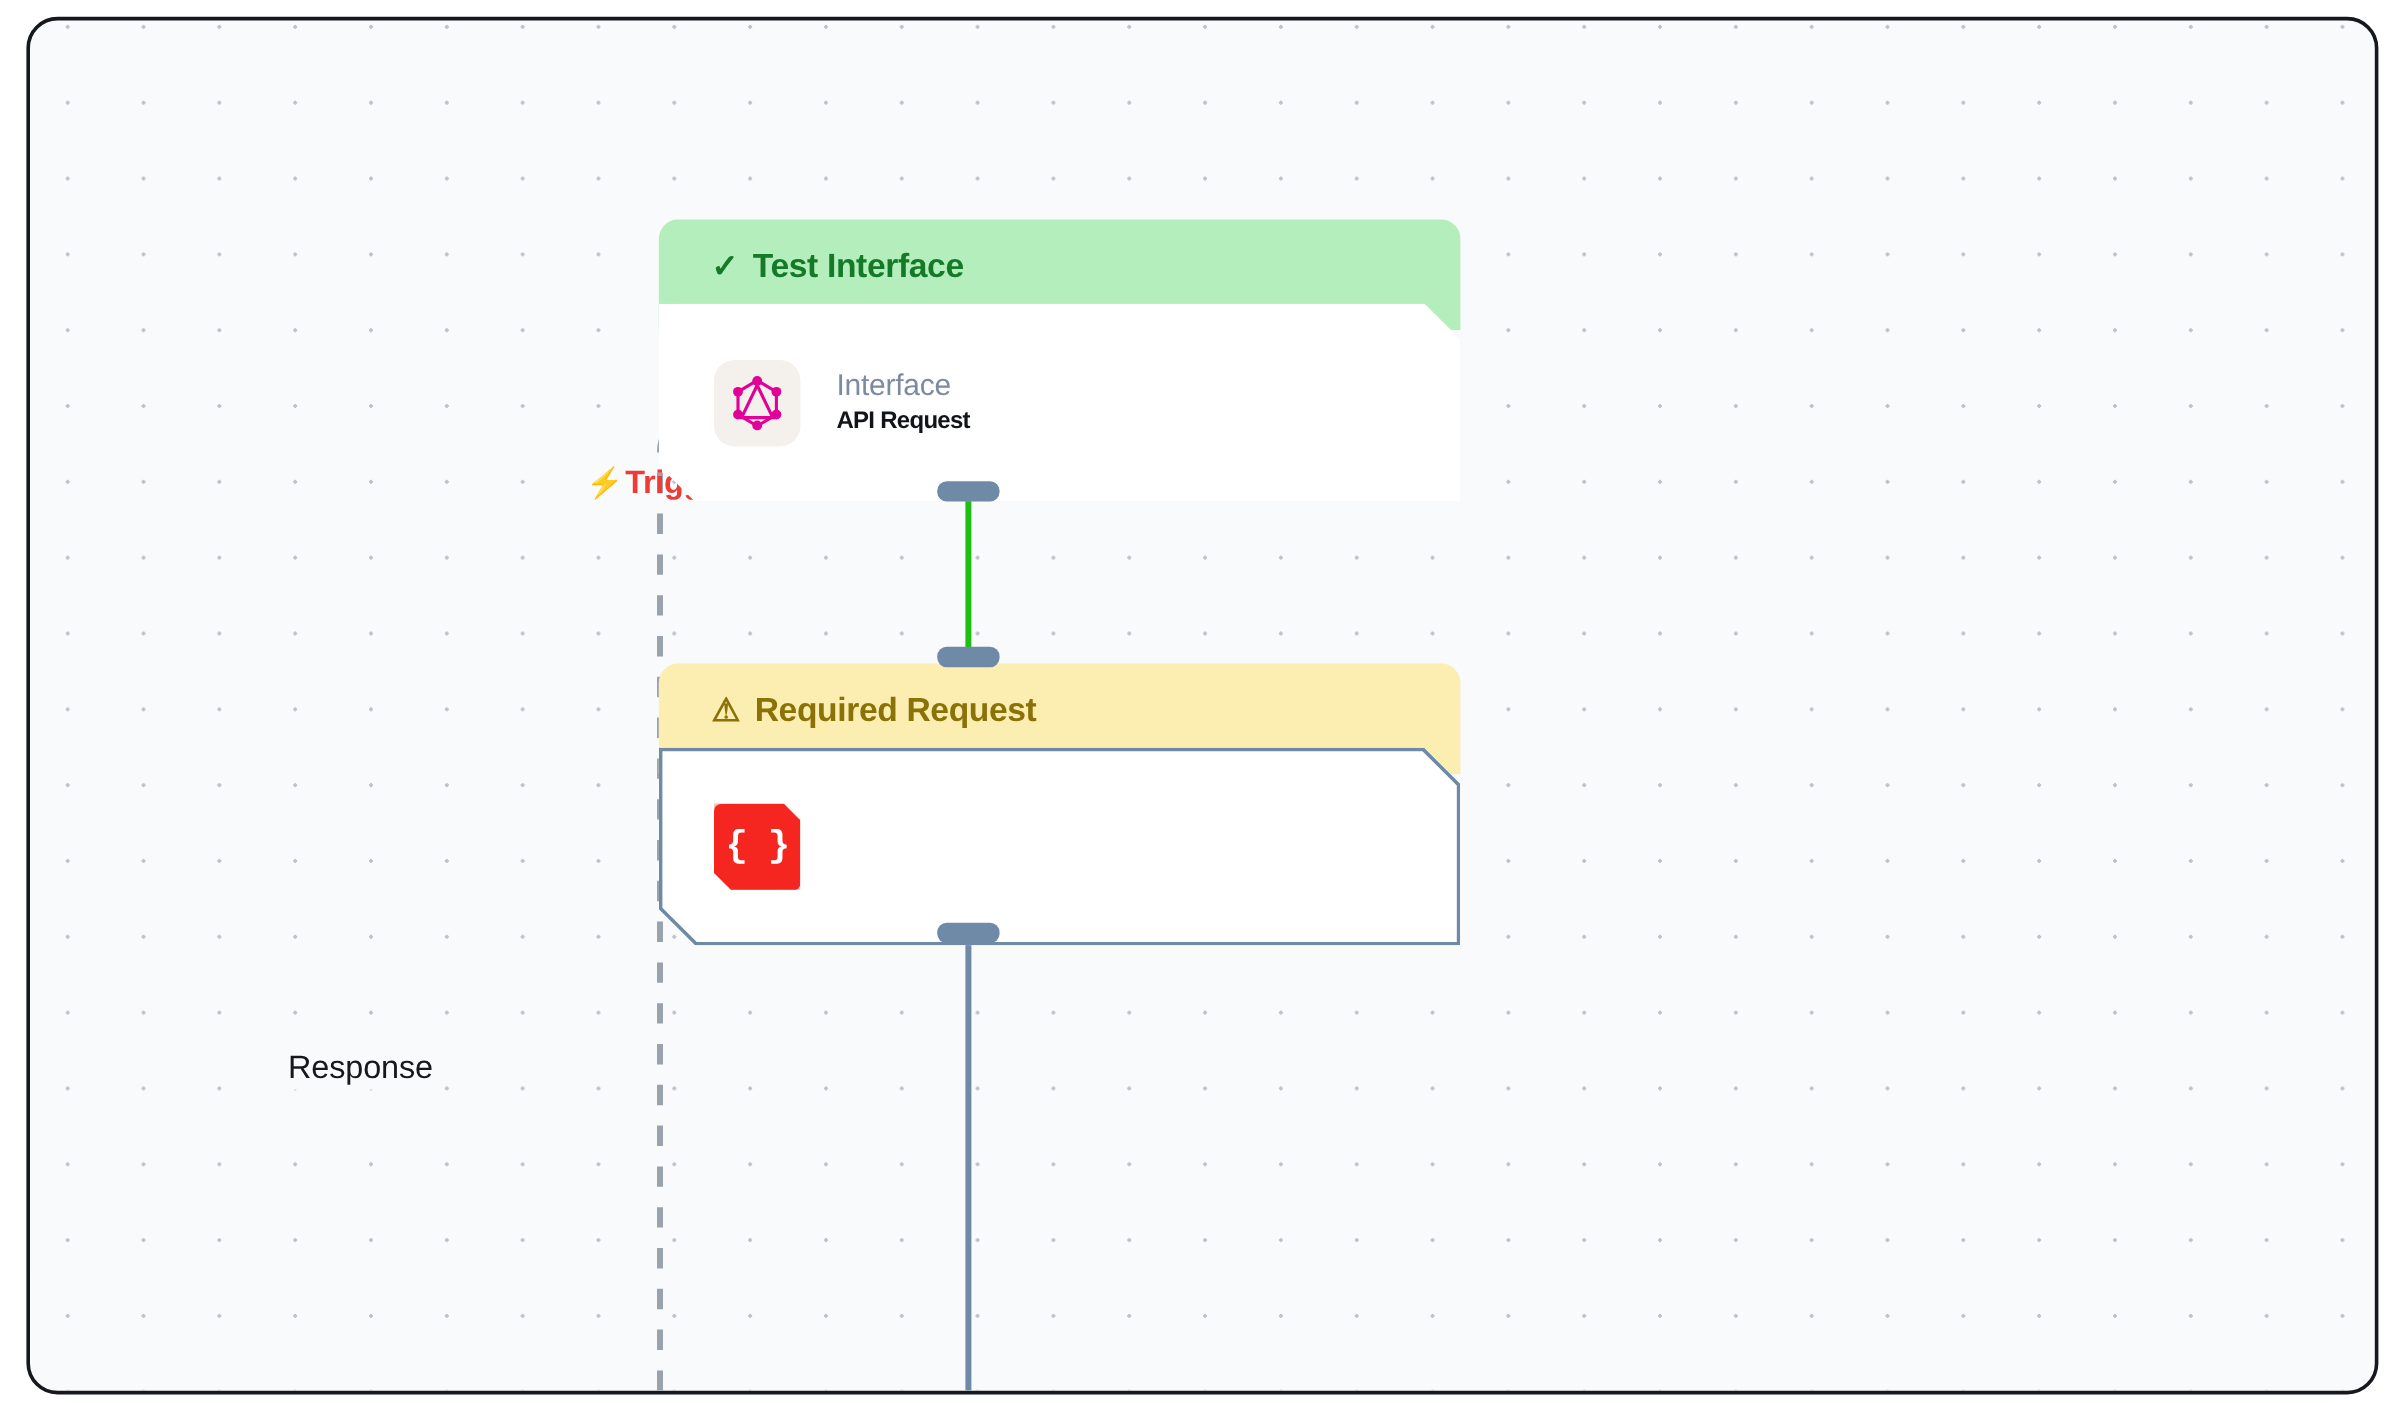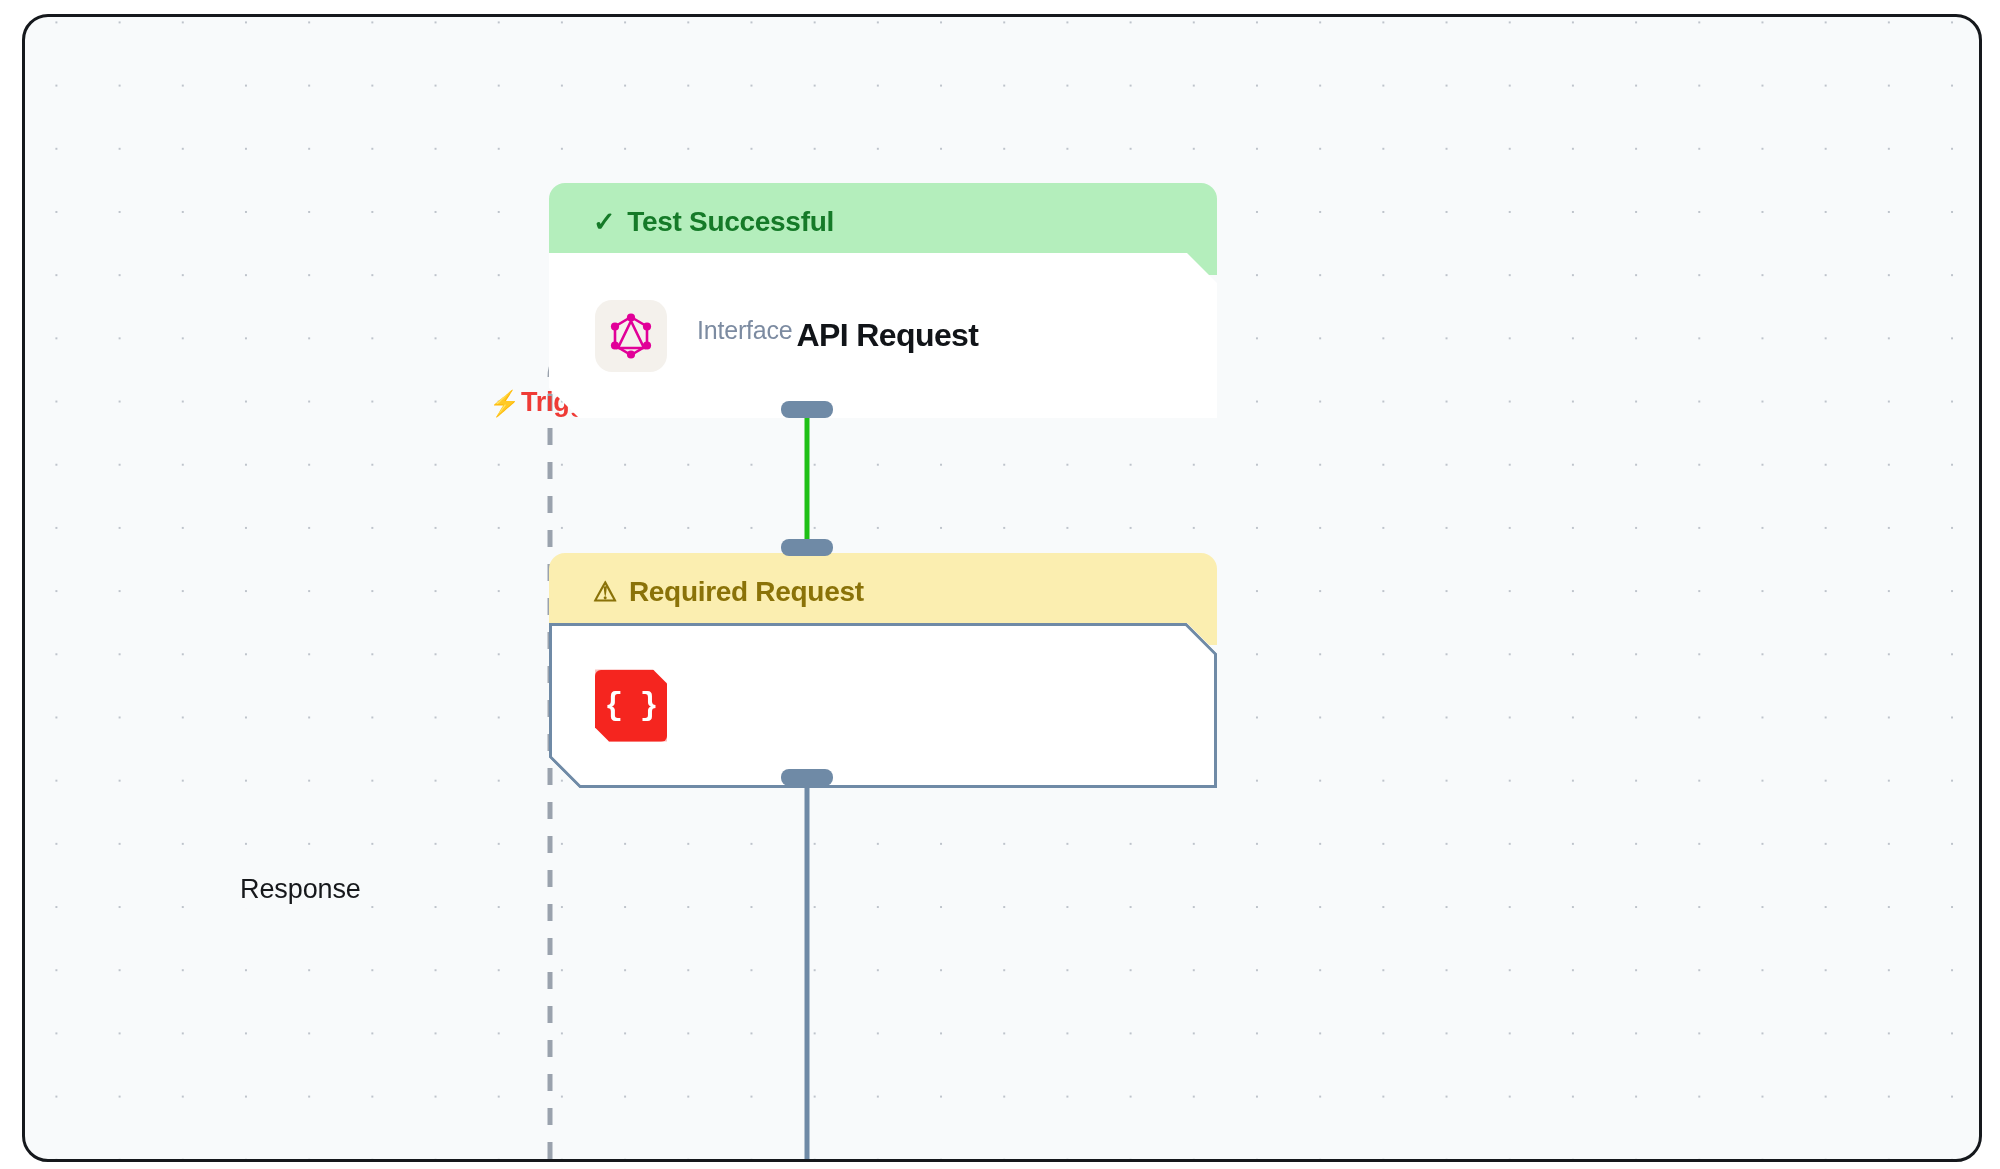--- a/index.html
+++ b/index.html
@@ -172,30 +172,30 @@
     clip-path: polygon(0 0, calc(100% - 14px) 0, 100% 14px, 100% 100%, 14px 100%, 0 calc(100% - 14px));
     box-shadow: 0 0 26px 8px rgba(245,37,31,.55);
     color: #ffffff;
     font-family: "Liberation Mono", monospace;
     font-size: 31px;
     font-weight: 700;
     letter-spacing: -1px;
   }
 
   
-  .node-text { display: flex; flex-direction: row; gap: 4px; }
+  .node-text { display: flex; flex-direction: column; gap: 4px; }
   .node-kind {
     font-size: 25px;
     font-weight: 400;
     color: #7c8ba1;
     letter-spacing: -.2px;
     line-height: 1.1;
   }
   .node-title {
-    font-size: 32px;
+    font-size: 20px;
     font-weight: 700;
     color: #111418;
     letter-spacing: -.6px;
     line-height: 1.15;
     text-align: center;
   }
 </style>
 </head>
 <body>
 
@@ -218,21 +218,21 @@
       <span class="bolt">⚡</span>
       <span>Trigger</span>
     </div>
 
     <div id="response-label" class="edge-label">Response</div>
 
     <div class="node" id="api-request-node" style="left:524px; top:166px;">
 
       <div class="status-banner success">
         <span class="status-glyph">✓</span>
-        <span>Test Successful</span>
+        <span>Test Interface</span>
       </div>
 
       <div class="node-card plain">
         <div class="node-icon graphql">
           <svg width="46" height="48" viewBox="0 0 46 48" aria-hidden="true">
             <g stroke="#e10098" stroke-width="2.6" fill="none">
               <path d="M23 5 L39 14.5 L39 33.5 L23 43 L7 33.5 L7 14.5 Z"></path>
               <path d="M23 9 L36 36 L10 36 Z"></path>
             </g>
             <g fill="#e10098">

